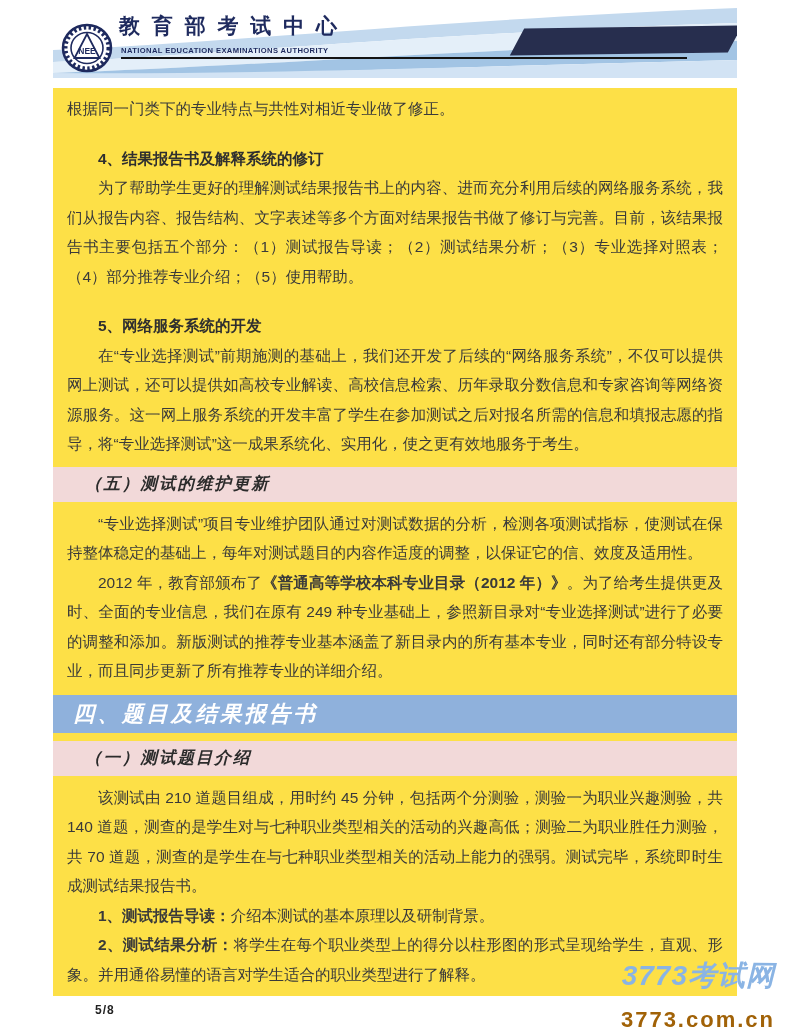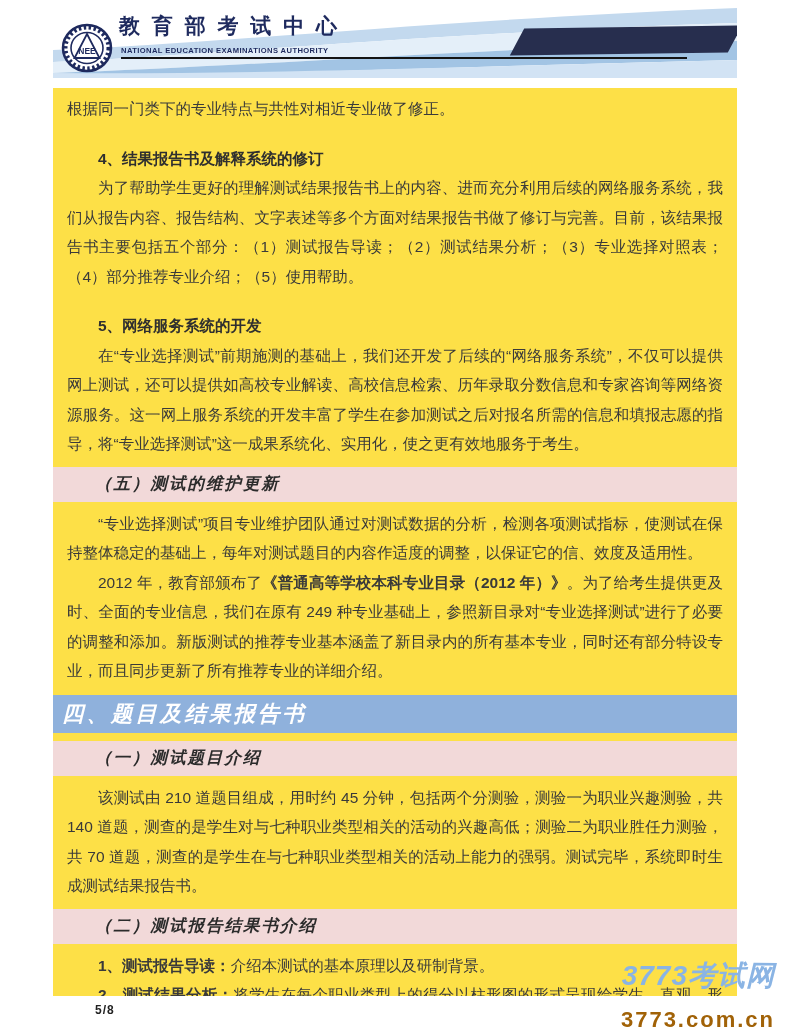--- a/index.html
+++ b/index.html
@@ -17,23 +17,23 @@
   .hdr-band { position:absolute; right:2px; top:19px; width:218px; height:27px; background:#272e4e; transform:skew(-28deg,-0.8deg); }
   .hdr-band-text { position:absolute; right:8px; top:22px; width:230px; height:24px; text-align:center; white-space:nowrap; font-size:15px; font-weight:bold; line-height:24px; }
   .hdr-band-text .t1 { color:#5d8ad6; text-shadow:0 0 1px #bcd4f2; }
   .hdr-band-text .t2 { color:#ffffff; margin-left:6px; }
 
   
   .content { position:absolute; left:53px; top:88px; width:684px; height:908px; background:#fde047; padding:6px 14px 0 14px; overflow:hidden; color:#3a3a3a; }
   .para { font-size:15.5px; line-height:29.5px; text-align:justify; text-indent:2em; color:#3a3a3a; }
   .para.no-indent { text-indent:0; }
   .subhead { font-size:15.5px; line-height:29.5px; font-weight:bold; color:#2f2f2f; text-indent:2em; margin-top:20px; }
-  .banner-pink { background:#f2d9d9; height:35px; margin:8px -14px 7px -14px; padding-left:42px; display:flex; align-items:center;
+  .banner-pink { background:#f2d9d9; height:35px; margin:8px -14px 7px -14px; padding-left:32px; display:flex; align-items:center;
                  font-family:"DejaVu Serif","Liberation Serif",serif; font-style:italic; font-weight:bold; font-size:16.5px; color:#2b2b2b; letter-spacing:2px; }
-  .banner-blue { background:#8fb1dc; height:38px; margin:9px -14px 0 -14px; padding-left:9px; display:flex; align-items:center;
+  .banner-blue { background:#8fb1dc; height:38px; margin:9px -14px 0 -14px; padding-left:20px; display:flex; align-items:center;
                  font-family:"DejaVu Serif","Liberation Serif",serif; font-style:italic; font-weight:bold; font-size:21.5px; color:#ffffff; letter-spacing:3px; }
   .bold-inline { font-weight:bold; }
 
   
   .page-num { position:absolute; left:95px; top:1003px; font-size:12px; font-weight:bold; color:#222; letter-spacing:1px; }
   .watermark { position:absolute; right:16px; top:962px; text-align:right; line-height:1; }
   .wm-1 { font-size:28px; font-weight:bold; font-style:italic; color:#8ab4e4; letter-spacing:1px; }
   .wm-2 { font-size:22px; font-weight:bold; color:#a16207; letter-spacing:2px; margin-top:19px; }
 </style>
 </head>
@@ -90,23 +90,20 @@
     <div class="banner-blue">
       <span>四、题目及结果报告书</span>
     </div>
 
     <div class="banner-pink">
       <span>（一）测试题目介绍</span>
     </div>
 
     <p class="para">该测试由 210 道题目组成，用时约 45 分钟，包括两个分测验，测验一为职业兴趣测验，共 140 道题，测查的是学生对与七种职业类型相关的活动的兴趣高低；测验二为职业胜任力测验，共 70 道题，测查的是学生在与七种职业类型相关的活动上能力的强弱。测试完毕，系统即时生成测试结果报告书。</p>
 
-    <div class="banner-pink">
-      <span>（二）测试报告结果书介绍</span>
-    </div>
 
     <p class="para">
       <span class="bold-inline">1、测试报告导读：</span><span>介绍本测试的基本原理以及研制背景。</span>
     </p>
 
     <p class="para">
       <span class="bold-inline">2、测试结果分析：</span><span>将学生在每个职业类型上的得分以柱形图的形式呈现给学生，直观、形象。并用通俗易懂的语言对学生适合的职业类型进行了解释。</span>
     </p>
 
   </div>

